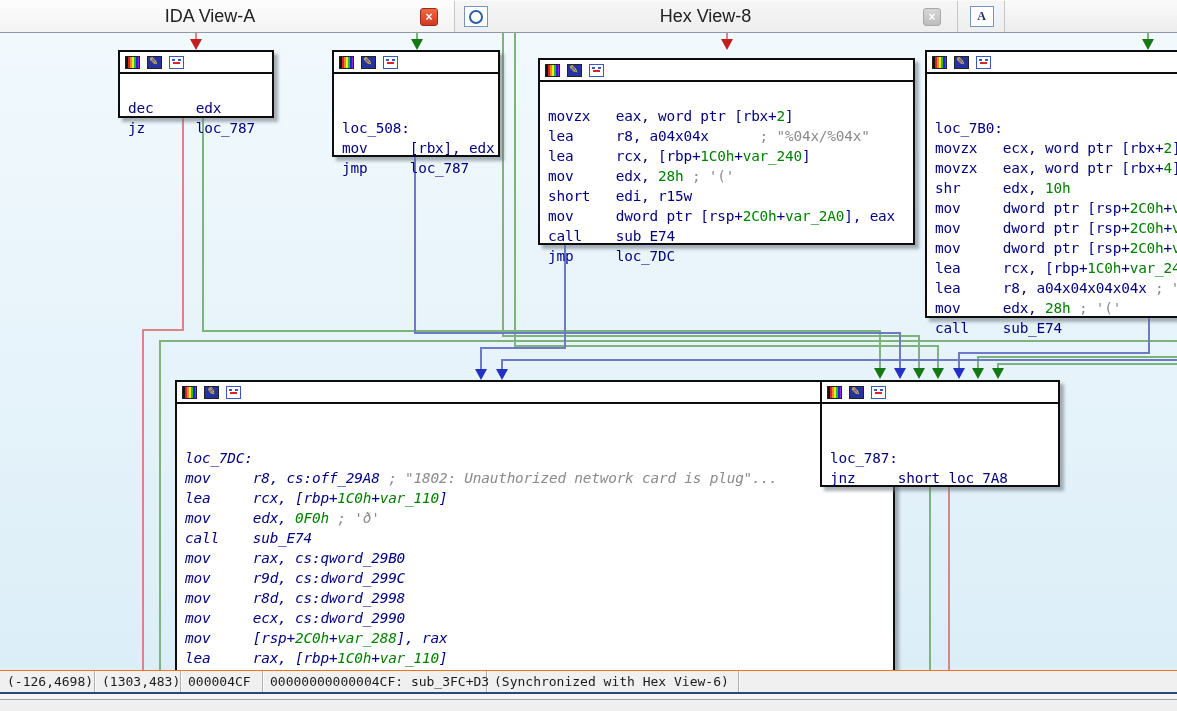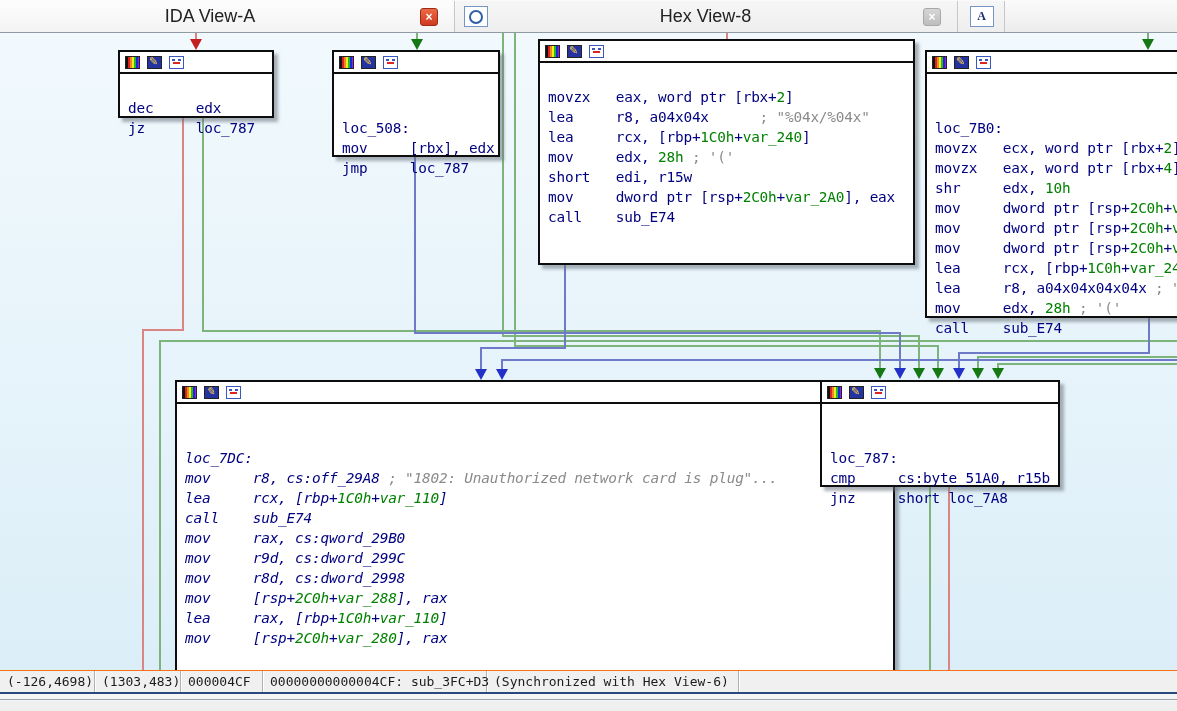--- a/index.html
+++ b/index.html
@@ -152,34 +152,35 @@
           <div class="ico ico-edit"></div>
           <div class="ico ico-frame"></div>
         </div>
         <div class="block-code">
           <div class="code-line"></div>
           <div class="code-line"><span class="tk-n">loc_508:</span></div>
           <div class="code-line"><span class="tk-n">mov     [rbx], edx</span></div>
           <div class="code-line"><span class="tk-n">jmp     loc_787</span></div>
         </div>
       </div>
-      <div class="block" style="left: 538px; top: 39px; width: 377px; height: 226px;">
+      <div class="block" style="left: 538px; top: 58px; width: 377px; height: 187px;">
         <div class="block-title">
           <div class="ico ico-color"></div>
           <div class="ico ico-edit"></div>
           <div class="ico ico-frame"></div>
         </div>
         <div class="block-code">
           <div class="code-line"><span class="tk-n">movzx   eax, word ptr [rbx+</span><span class="tk-g">2</span><span class="tk-n">]</span></div>
           <div class="code-line"><span class="tk-n">lea     r8, a04x04x</span><span class="tk-c">      ; "%04x/%04x"</span></div>
           <div class="code-line"><span class="tk-n">lea     rcx, [rbp+</span><span class="tk-g">1C0h</span><span class="tk-n">+</span><span class="tk-g">var_240</span><span class="tk-n">]</span></div>
           <div class="code-line"><span class="tk-n">mov     edx, </span><span class="tk-g">28h</span><span class="tk-c"> ; '('</span></div>
           <div class="code-line"><span class="tk-n">short   edi, r15w</span></div>
           <div class="code-line"><span class="tk-n">mov     dword ptr [rsp+</span><span class="tk-g">2C0h</span><span class="tk-n">+</span><span class="tk-g">var_2A0</span><span class="tk-n">], eax</span></div>
           <div class="code-line"><span class="tk-n">call    sub_E74</span></div>
+          <div class="code-line"><span class="tk-n">jmp     loc_7DC</span></div>
         </div>
       </div>
       <div class="block" style="left: 925px; top: 50px; width: 262px; height: 268px;">
         <div class="block-title">
           <div class="ico ico-color"></div>
           <div class="ico ico-edit"></div>
           <div class="ico ico-frame"></div>
         </div>
         <div class="block-code">
           <div class="code-line"></div>
@@ -200,39 +201,40 @@
         <div class="block-title">
           <div class="ico ico-color"></div>
           <div class="ico ico-edit"></div>
           <div class="ico ico-frame"></div>
         </div>
         <div class="block-code">
           <div class="code-line"></div>
           <div class="code-line"><span class="tk-n">loc_7DC:</span></div>
           <div class="code-line"><span class="tk-n">mov     r8, cs:off_29A8</span><span class="tk-c"> ; "1802: Unauthorized network card is plug"...</span></div>
           <div class="code-line"><span class="tk-n">lea     rcx, [rbp+</span><span class="tk-g">1C0h</span><span class="tk-n">+</span><span class="tk-g">var_110</span><span class="tk-n">]</span></div>
+          <div class="code-line"><span class="tk-n">mov     edx, </span><span class="tk-g">0F0h</span><span class="tk-c"> ; 'ð'</span></div>
           <div class="code-line"><span class="tk-n">call    sub_E74</span></div>
           <div class="code-line"><span class="tk-n">mov     rax, cs:qword_29B0</span></div>
           <div class="code-line"><span class="tk-n">mov     r9d, cs:dword_299C</span></div>
           <div class="code-line"><span class="tk-n">mov     r8d, cs:dword_2998</span></div>
+          <div class="code-line"><span class="tk-n">mov     ecx, cs:dword_2990</span></div>
           <div class="code-line"><span class="tk-n">mov     [rsp+</span><span class="tk-g">2C0h</span><span class="tk-n">+</span><span class="tk-g">var_288</span><span class="tk-n">], rax</span></div>
           <div class="code-line"><span class="tk-n">lea     rax, [rbp+</span><span class="tk-g">1C0h</span><span class="tk-n">+</span><span class="tk-g">var_110</span><span class="tk-n">]</span></div>
           <div class="code-line"><span class="tk-n">mov     [rsp+</span><span class="tk-g">2C0h</span><span class="tk-n">+</span><span class="tk-g">var_280</span><span class="tk-n">], rax</span></div>
         </div>
       </div>
       <div class="block" style="left: 820px; top: 380px; width: 240px; height: 107px;">
         <div class="block-title">
           <div class="ico ico-color"></div>
           <div class="ico ico-edit"></div>
           <div class="ico ico-frame"></div>
         </div>
         <div class="block-code">
           <div class="code-line"></div>
           <div class="code-line"><span class="tk-n">loc_787:</span></div>
-          <div class="code-line"><span class="tk-n">cmp     cs:byte_51A0, r15b</span></div>
           <div class="code-line"><span class="tk-n">jnz     short loc_7A8</span></div>
         </div>
       </div>
     </div>
 
   <div class="statusbar">
     <span class="seg" style="width:95px">(-126,4698)</span>
     <span class="seg" style="width:86px">(1303,483)</span>
     <span class="seg" style="width:82px">000004CF</span>
     <span class="seg" style="width:224px">00000000000004CF: sub_3FC+D3</span>

